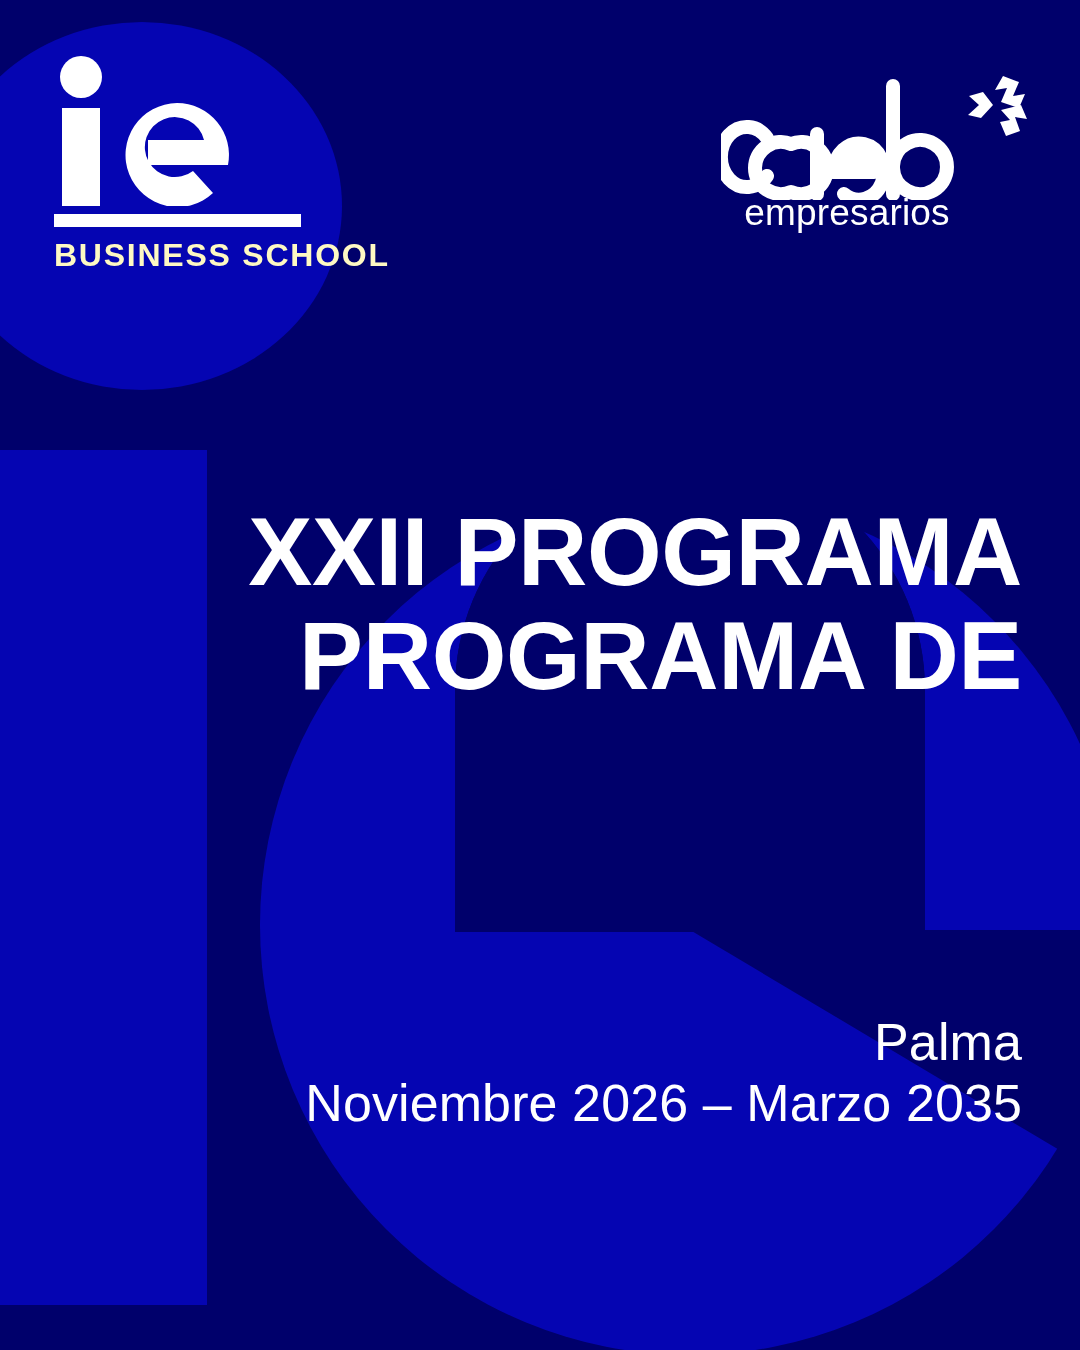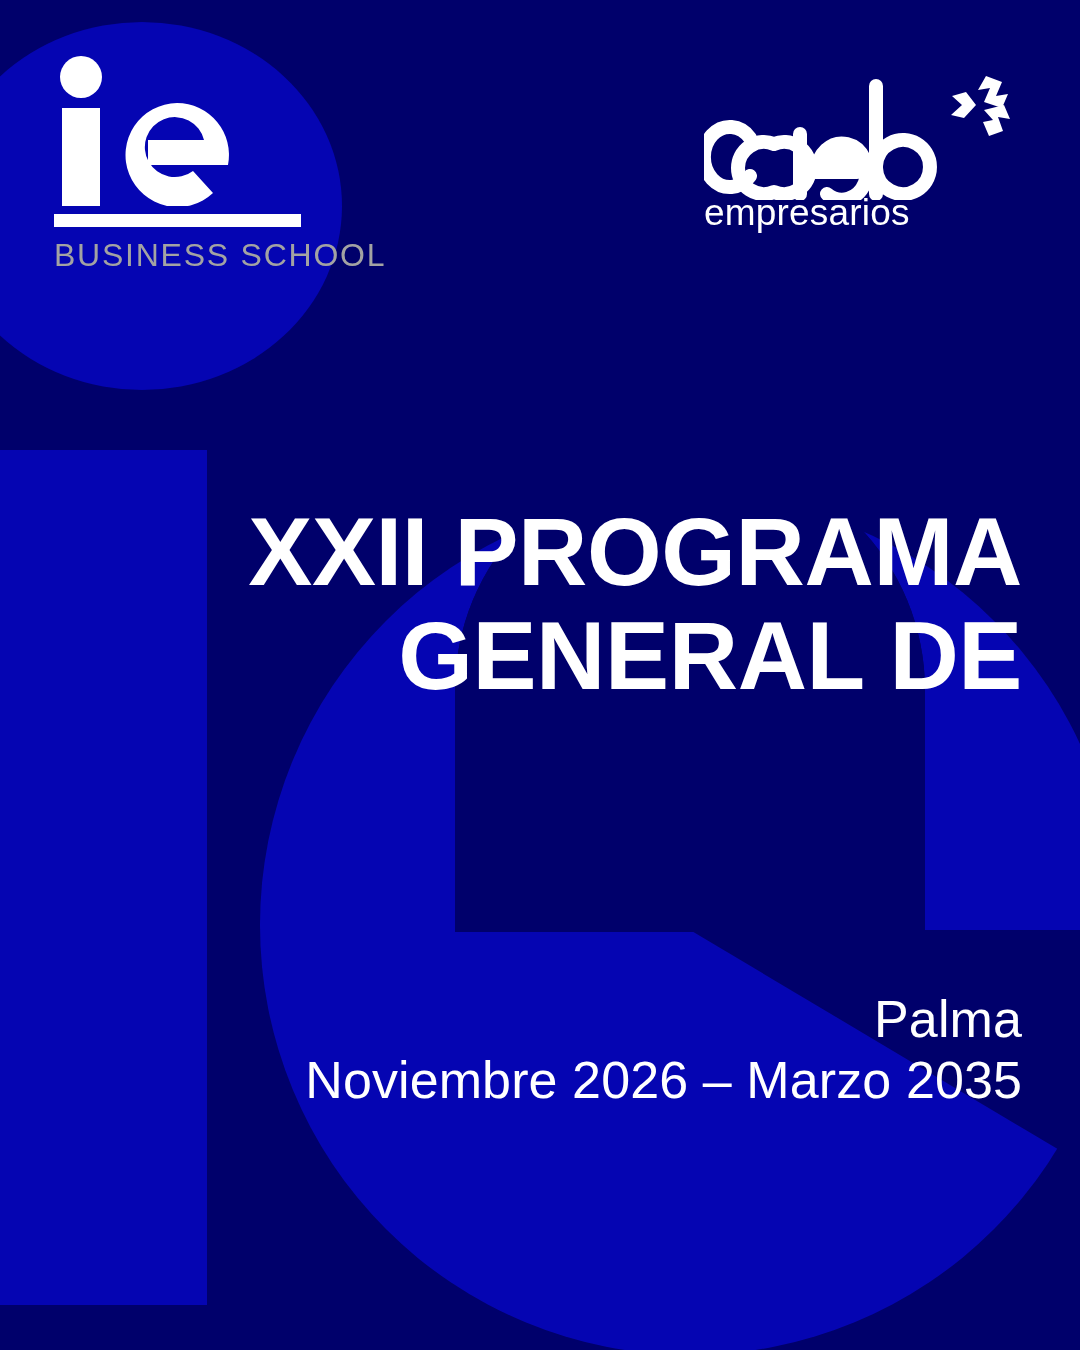--- a/index.html
+++ b/index.html
@@ -47,35 +47,35 @@
   }
   .ie-mark { width: 200px; height: 150px; display: block; }
   .ie-rule {
     width: 247px;
     height: 13px;
     background: #ffffff;
     margin-top: 8px;
   }
   .ie-sub {
     margin-top: 12px;
-    color: #a3a3a3;
+    color: #fef9c3;
     font-size: 32px;
-    font-weight: normal;
+    font-weight: bold;
     letter-spacing: 0.055em;
     line-height: 1;
     white-space: nowrap;
   }
 
   
   .caeb-logo {
     position: absolute;
-    right: 66px;
+    right: 49px;
     top: 72px;
     z-index: 3;
-    text-align: left;
+    text-align: center;
   }
   .caeb-row {
     display: flex;
     align-items: flex-start;
     justify-content: flex-end;
   }
   .caeb-word {
     width: 240px;
     height: 128px;
     display: block;
@@ -110,21 +110,21 @@
     line-height: 1.085;
     font-weight: 700;
     letter-spacing: -0.004em;
   }
   .headline .hl-line { display: block; white-space: nowrap; }
 
   
   .subtitle {
     position: absolute;
     right: 58px;
-    top: 989px;
+    top: 1012px;
     z-index: 4;
     text-align: right;
     color: #ffffff;
     font-size: 52px;
     line-height: 1.18;
     font-weight: 300;
     letter-spacing: 0.002em;
   }
   .subtitle .sub-line { display: block; white-space: nowrap; }
 </style>
@@ -203,21 +203,21 @@
         <path fill="#ffffff" d="M 38 2 L 54 8 L 48 22 L 60 20 L 54 34 L 36 28 L 42 14 L 30 16 Z"></path>
         <path fill="#ffffff" d="M 4 22 L 18 18 L 28 31 L 16 44 L 3 41 L 14 31 Z"></path>
         <path fill="#ffffff" d="M 36 36 L 56 31 L 62 45 L 50 43 L 55 57 L 41 62 L 35 48 L 45 46 Z"></path>
       </svg>
     </div>
     <div class="caeb-sub">empresarios</div>
   </div>
 
   <div class="headline">
     <span class="hl-line">XXII PROGRAMA</span>
-    <span class="hl-line">GENERAL DE</span>
+    <span class="hl-line">PROGRAMA DE</span>
   </div>
 
   <div class="subtitle">
     <span class="sub-line">Palma</span>
     <span class="sub-line">Noviembre 2026 – Marzo 2035</span>
   </div>
 
 </div>
 
 </body></html>

